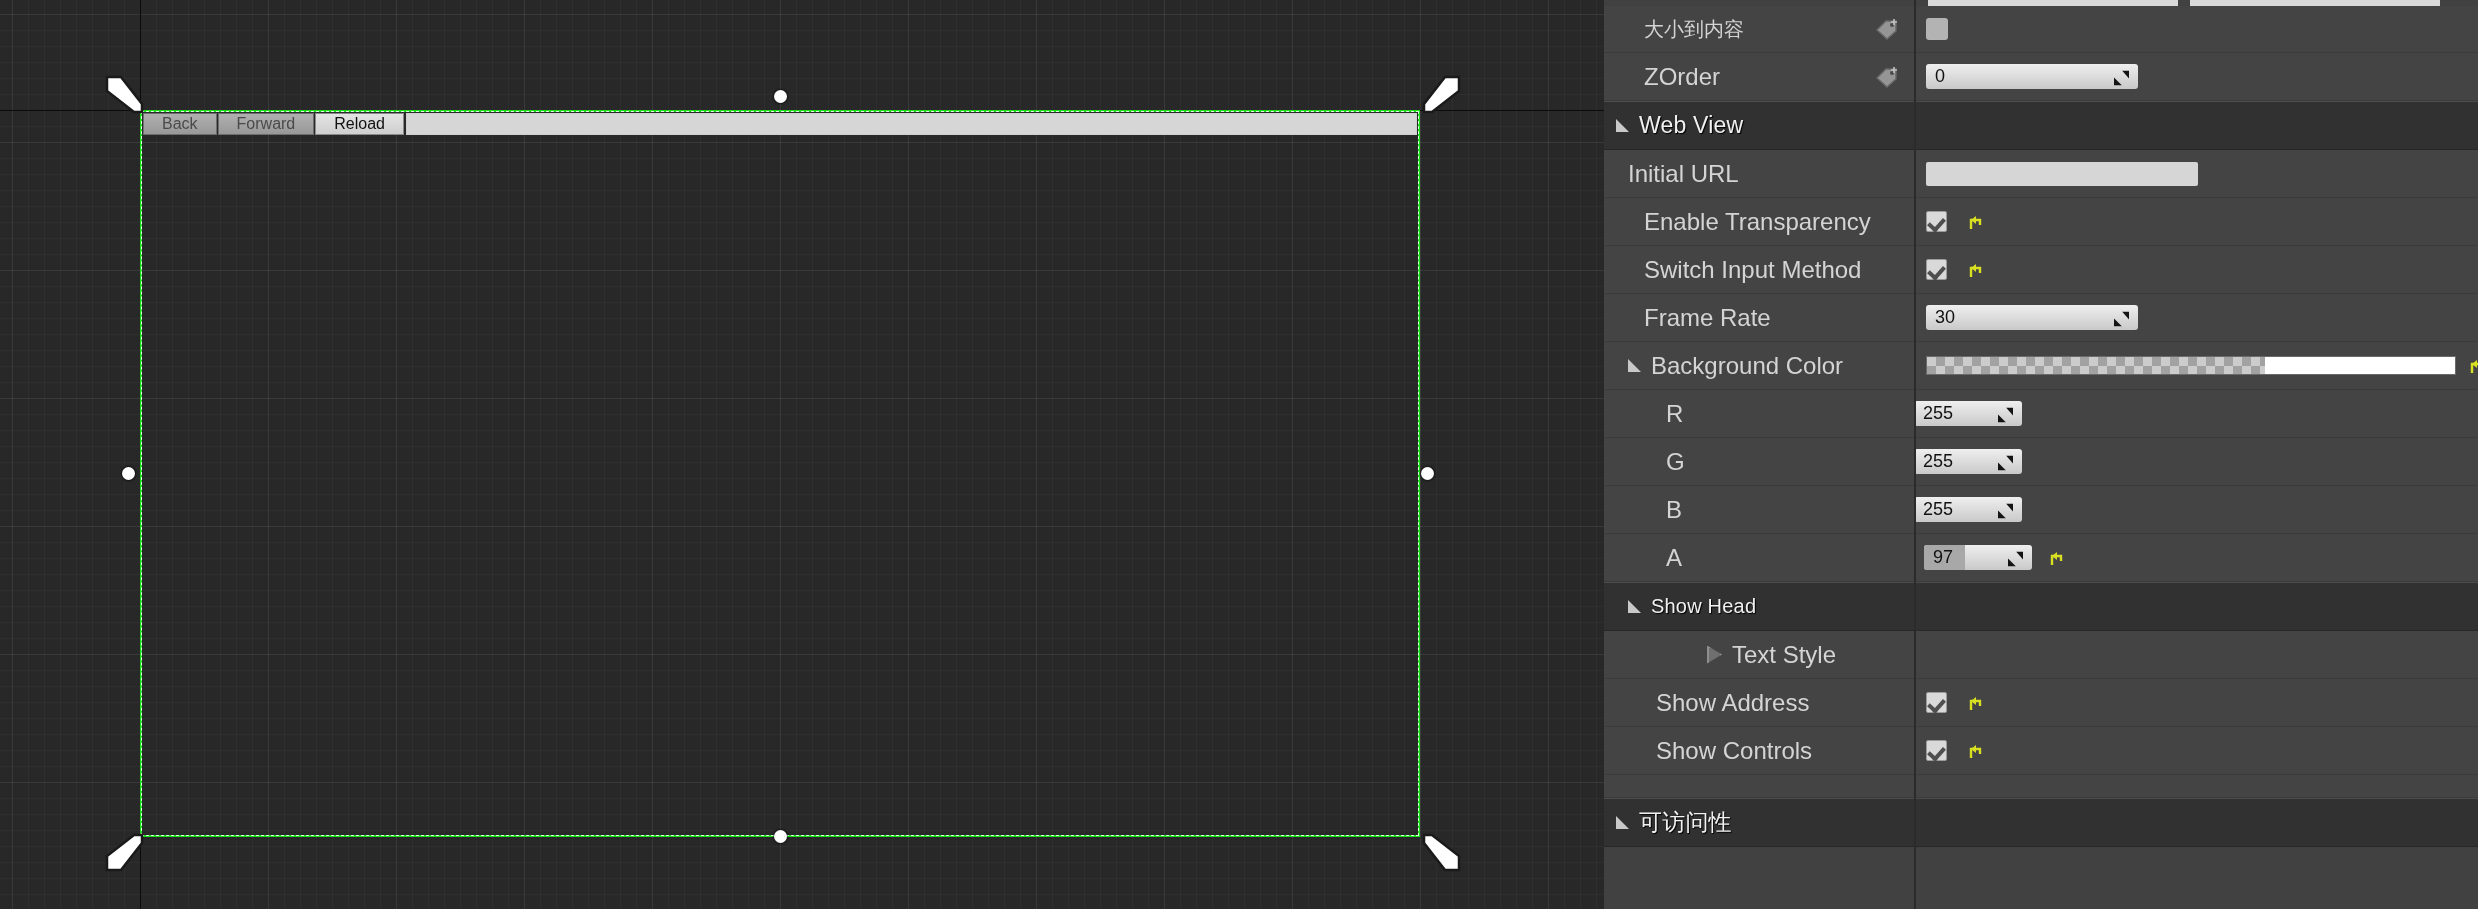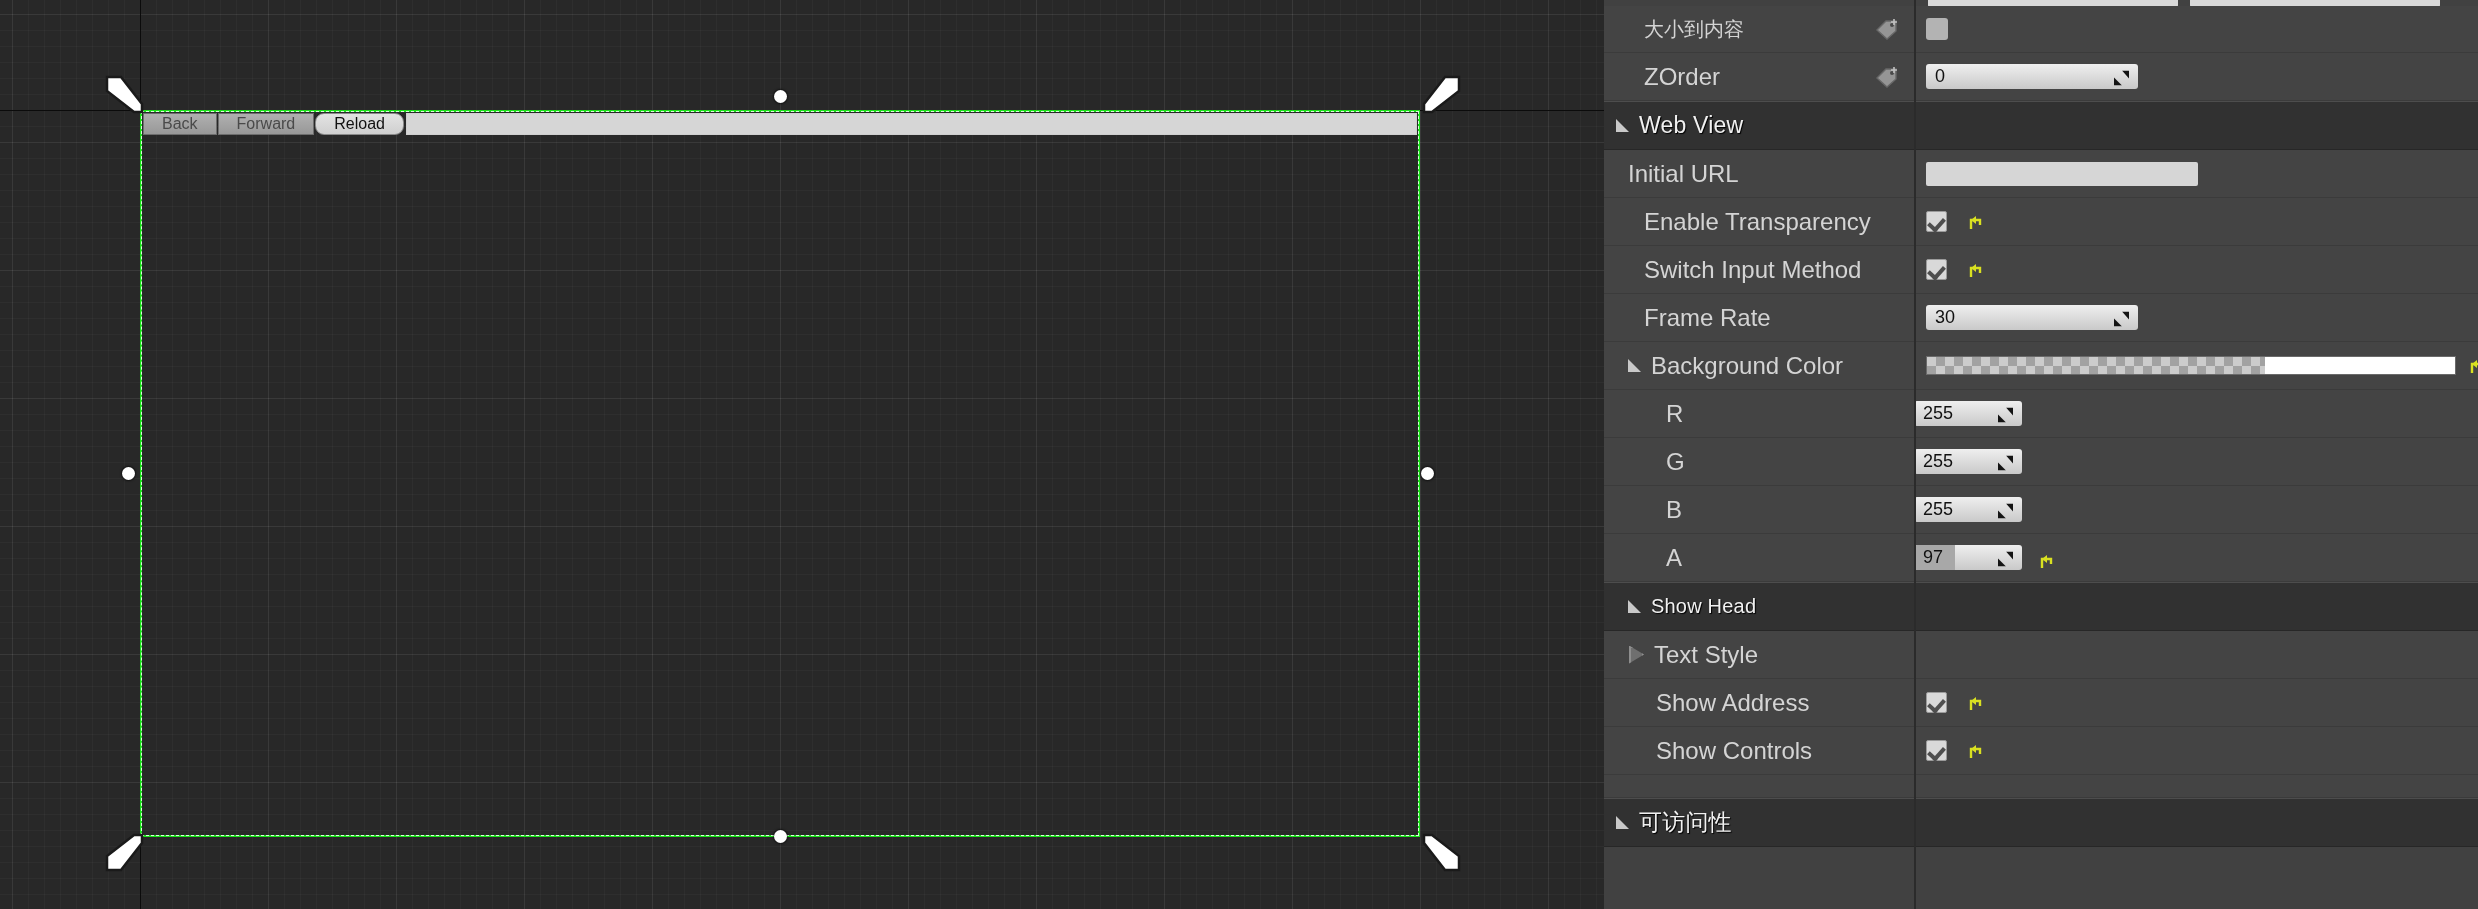--- a/index.html
+++ b/index.html
@@ -52,21 +52,21 @@
     display:flex;align-items:center;justify-content:center;
     font-size:16px;line-height:1;
     padding:0 18px;
     border:1px solid #6d6d6d;
     margin:1px 0 1px 1px;
     box-sizing:border-box;
     color:#1c1c1c;
     background:linear-gradient(#b5b5b5,#9d9d9d);
   }
   .nav-btn.disabled{color:#4a4a4a;background:linear-gradient(#b0b0b0,#989898);}
-  .nav-btn.enabled{color:#111;background:linear-gradient(#e3e3e3,#cfcfcf);border-color:#8a8a8a;border-radius:9px;}
+  .nav-btn.enabled{color:#111;background:linear-gradient(#e3e3e3,#cfcfcf);border-color:#8a8a8a;}
   #address-bar{
     flex:1;margin:1px 1px 1px 2px;
     background:#d6d6d6;border:1px solid #cfcfcf;box-sizing:border-box;
     font-size:15px;color:#111;display:flex;align-items:center;padding:0 4px;
   }
 
   
   .handle-corner{position:absolute;width:46px;height:46px;pointer-events:none;}
   .handle-dot{
     position:absolute;width:13px;height:13px;border-radius:50%;
@@ -384,21 +384,21 @@
               </svg>
           </span>
         </div>
       </div>
     </div>
 
     <div class="row base">
       <div class="namecol" style="padding-left:62px;">
         <span class="lbl">A</span>
       </div>
-      <div class="valcol" style="padding-left:0;align-items:flex-end;">
+      <div class="valcol" style="padding-left:10px;">
         <div class="numfield" style="width:108px;">
           <div class="fill" style="width:38%;"></div>
           <span class="val">97</span>
           <span class="spin">
             <svg width="15" height="15" viewBox="0 0 15 15">
                 <path d="M15 0 L15 8 L8 0 Z M0 15 L8 15 L0 7 Z" fill="#141414"></path>
               </svg>
           </span>
         </div>
         <span class="reset-icon" style="margin-left:16px;">
@@ -412,21 +412,21 @@
 
     <div class="cat sub">
       <div class="namecol" style="padding-left:24px;">
         <span class="tri-open-shape" style="margin-right:10px;"></span>
         <span class="cat-title">Show Head</span>
       </div>
       <div class="valcol"></div>
     </div>
 
     <div class="row base">
-      <div class="namecol" style="padding-left:25px;">
+      <div class="namecol" style="padding-left:25px;justify-content:center;">
         <span class="tri-closed-shape" style="margin-right:10px;"></span>
         <span class="lbl">Text Style</span>
       </div>
       <div class="valcol"></div>
     </div>
 
 
     <div class="row base">
       <div class="namecol" style="padding-left:52px;">
         <span class="lbl">Show Address</span>

